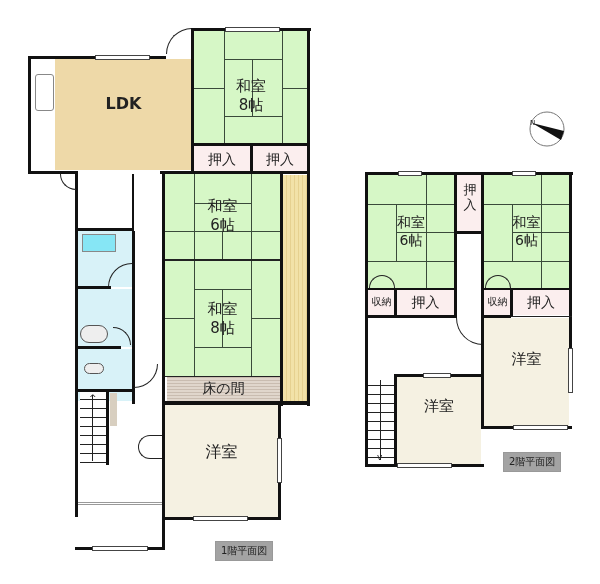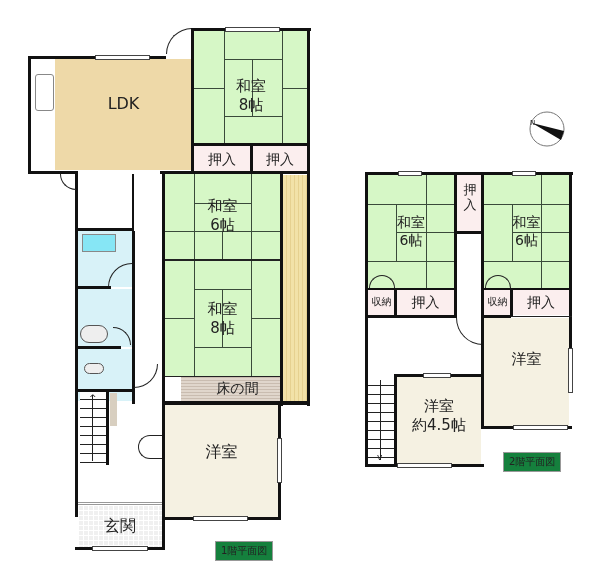--- a/index.html
+++ b/index.html
@@ -11,40 +11,40 @@
   .thin { position:absolute; background:#222; }
   .label { position:absolute; text-align:center; color:#222; line-height:1.15;
            font-family:"DejaVu Sans", sans-serif; white-space:nowrap; }
   .tatami { background:#d6f7c6; }
   .tline { position:absolute; background:#3a4a3a; }
   .closet { background:#fbeeee; }
   .wet { background:#d8f2f8; }
   .ldk { background:#eed9a8; }
   .western { background:#f5f1e2; }
   .engawa { background:repeating-linear-gradient(90deg,#f2e2a8 0,#f2e2a8 3px,#e6d190 3px,#e6d190 4px); }
-  .tokonoma { background:repeating-linear-gradient(0deg,#e0d6cc 0,#e0d6cc 2px,#c9bcb0 2px,#c9bcb0 3px);margin-left:14px; }
+  .tokonoma { background:repeating-linear-gradient(0deg,#e0d6cc 0,#e0d6cc 2px,#c9bcb0 2px,#c9bcb0 3px); }
   .genkan { background-color:#f0f0f0;
             background-image:linear-gradient(#fff 1px,transparent 1px),linear-gradient(90deg,#fff 1px,transparent 1px);
             background-size:5px 5px; }
   .stairs { background:repeating-linear-gradient(180deg,#fff 0,#fff 8px,#222 8px,#222 9px); }
-  .plan-caption { position:absolute; border:1px solid #999; background:#15803d; font-size:10px;
+  .plan-caption { position:absolute; border:1px solid #999; background:#a3a3a3; font-size:10px;
                   padding:2px 5px; color:#222;text-align:center; }
   .window { position:absolute; background:#fff; border:1px solid #444; box-sizing:border-box; }
   .door-arc { position:absolute; border:1px solid #222; box-sizing:border-box; background:transparent; }
 </style>
 </head>
 <body>
 
 <div class="abs" style="left:0;top:0;width:600px;height:584px;">
 
   <div class="abs" style="left:0;top:0;width:340px;height:584px;">
 
     <div class="room" style="left:30px;top:58px;width:162px;height:113px;background:#fff;"></div>
     <div class="room ldk" style="left:55px;top:59px;width:137px;height:111px;">
-      <div class="label" style="left:0;right:0;top:36px;font-size:16px;">LDK</div>
+      <div class="label" style="left:0;right:0;top:36px;font-size:16px;font-weight:bold;">LDK</div>
     </div>
     <div class="abs" style="left:35px;top:74px;width:19px;height:37px;border:1px solid #888;border-radius:3px;background:#fff;"></div>
 
     <div class="wall" style="left:28px;top:56px;width:138px;height:3px;"></div>
     <div class="wall" style="left:28px;top:56px;width:3px;height:118px;"></div>
     <div class="wall" style="left:28px;top:171px;width:50px;height:3px;"></div>
     <div class="wall" style="left:160px;top:171px;width:36px;height:3px;"></div>
     <div class="window" style="left:95px;top:55px;width:55px;height:5px;"></div>
     <div class="door-arc" style="left:166px;top:28px;width:26px;height:26px;border-radius:26px 0 0 0;border-right:none;border-bottom:none;"></div>
 
@@ -143,23 +143,20 @@
 
     <div class="room western" style="left:165px;top:405px;width:113px;height:113px;">
       <div class="label" style="left:0;right:0;top:38px;font-size:16px;">洋室</div>
     </div>
     <div class="wall" style="left:162px;top:405px;width:3px;height:112px;"></div>
     <div class="wall" style="left:278px;top:405px;width:3px;height:115px;"></div>
     <div class="wall" style="left:162px;top:517px;width:119px;height:3px;"></div>
     <div class="window" style="left:193px;top:516px;width:55px;height:5px;"></div>
     <div class="window" style="left:277px;top:438px;width:5px;height:45px;"></div>
 
-    <div class="room genkan" style="left:78px;top:505px;width:84px;height:42px;">
-      <div class="label" style="left:0;right:0;top:12px;font-size:16px;">玄関</div>
-    </div>
     <div class="thin" style="left:78px;top:502px;width:84px;height:1px;background:#999;"></div>
     <div class="thin" style="left:78px;top:504px;width:84px;height:1px;background:#999;"></div>
     <div class="wall" style="left:162px;top:517px;width:3px;height:33px;"></div>
     <div class="wall" style="left:75px;top:547px;width:90px;height:3px;"></div>
     <div class="window" style="left:92px;top:546px;width:56px;height:5px;"></div>
 
     <div class="plan-caption" style="left:215px;top:541px;">1階平面図</div>
   </div>
 
   <div class="abs" style="left:0;top:0;width:600px;height:584px;">
@@ -232,21 +229,20 @@
     <div class="wall" style="left:481px;top:426px;width:91px;height:3px;"></div>
     <div class="window" style="left:568px;top:348px;width:5px;height:45px;"></div>
     <div class="window" style="left:513px;top:425px;width:55px;height:5px;"></div>
 
     <div class="room stairs" style="left:368px;top:377px;width:26px;height:87px;"></div>
     <div class="abs" style="left:380px;top:380px;width:1px;height:80px;background:#222;"></div>
     <div class="abs" style="left:377px;top:452px;font-size:9px;color:#222;">v</div>
 
     <div class="room western" style="left:397px;top:377px;width:84px;height:87px;">
       <div class="label" style="left:0;right:0;top:21px;font-size:15px;">洋室</div>
-      <div class="label" style="left:0;right:0;top:40px;font-size:15px;">約4.5帖</div>
     </div>
     <div class="wall" style="left:394px;top:374px;width:90px;height:3px;"></div>
     <div class="wall" style="left:394px;top:374px;width:3px;height:93px;"></div>
     <div class="wall" style="left:365px;top:464px;width:119px;height:3px;"></div>
     <div class="window" style="left:423px;top:373px;width:28px;height:5px;"></div>
     <div class="window" style="left:397px;top:463px;width:55px;height:5px;"></div>
 
     <div class="plan-caption" style="left:503px;top:452px;">2階平面図</div>
   </div>
 

